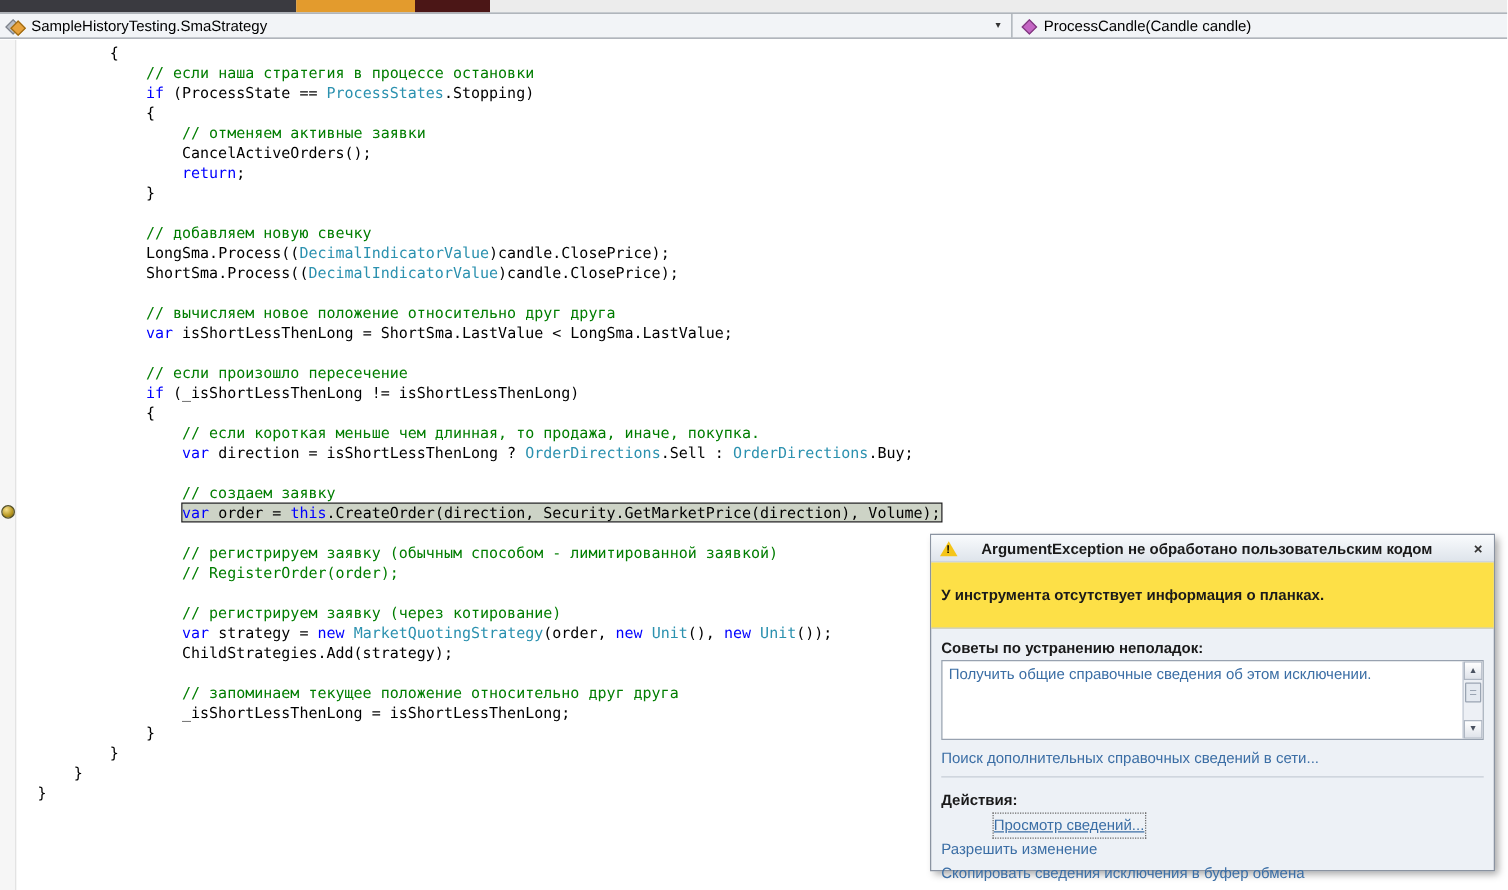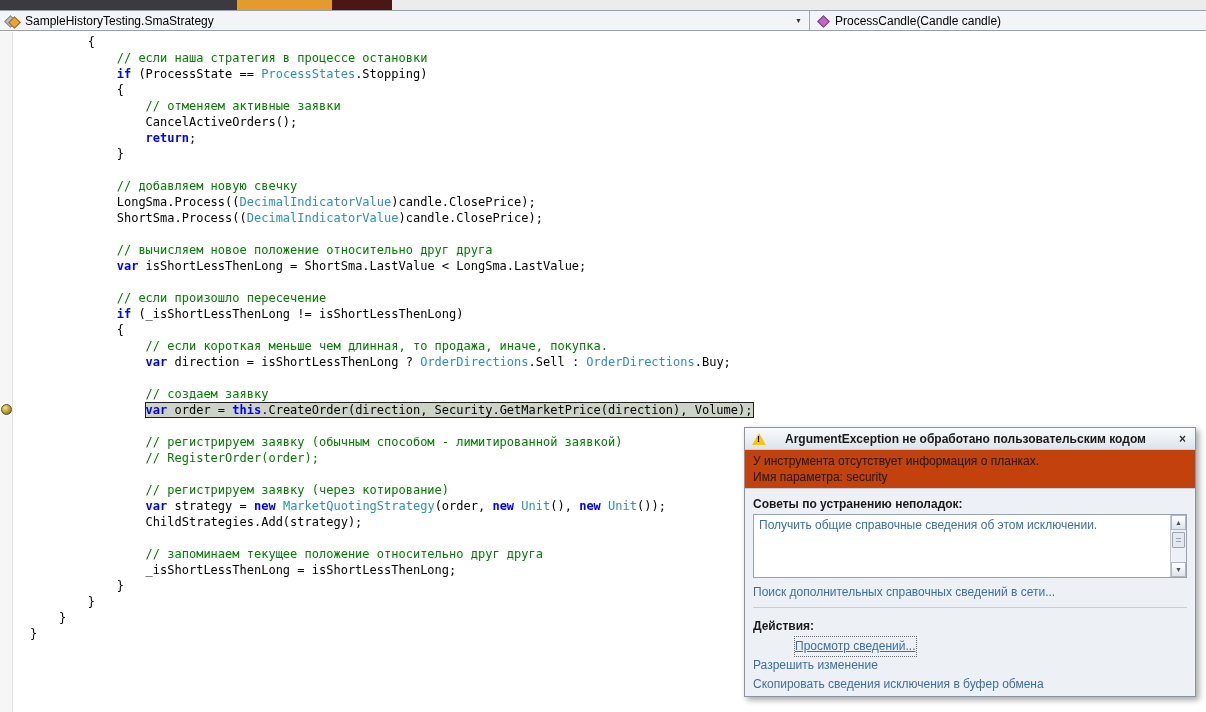--- a/index.html
+++ b/index.html
@@ -31,37 +31,37 @@
   .method-icon::before{content:"";position:absolute;left:2px;top:2px;width:7px;height:7px;background:#c465c4;border:1px solid #7e3a7e;transform:rotate(45deg);}
 
   
   .editor{position:absolute;top:32px;left:0;right:0;bottom:0;background:#fff;}
   .gutter{position:absolute;left:0;top:0;bottom:0;width:13px;background:#f6f6f6;border-right:1px solid #e3e3e3;}
   .bp-ball{position:absolute;left:1px;top:372px;width:11px;height:11px;border-radius:50%;
     background:radial-gradient(circle at 35% 30%, #f7e08a, #b5951f 60%, #6e5a10);border:1px solid #55512a;}
   .code{position:absolute;left:14px;top:2px;padding-left:16px;font-family:"DejaVu Sans Mono",monospace;
     font-size:12px;line-height:16px;white-space:pre;color:var(--plain);}
   .code-line{height:16px;}
-  .tok-k{color:var(--keyword);font-weight:bold;}
+  .tok-k{color:var(--keyword);}
   .tok-t{color:var(--type);}
   .tok-c{color:var(--comment);}
   .tok-p{color:var(--plain);}
   .current-statement{background:var(--statement-highlight);outline:1px solid var(--statement-border);}
 
   
   .popup{position:absolute;left:744px;top:427px;width:452px;height:270px;background:#edf1f6;
     border:1px solid #8a93a1;box-shadow:3px 3px 6px rgba(0,0,0,0.35);font-size:12px;color:#1a1a1a;z-index:5;}
   .pop-header{height:22px;display:flex;align-items:center;gap:19px;padding:0 7px;
     background:linear-gradient(#f9fbfd,#dee4eb);border-bottom:1px solid #c6cdd6;justify-content:space-between;}
   .pop-title{font-weight:bold;white-space:nowrap;overflow:hidden;}
   .pop-close{margin-left:auto;font-weight:bold;color:#333;cursor:default;padding:0 2px;line-height:1;}
   .warn{position:relative;width:14px;height:12px;flex:0 0 auto;}
   .warn::before{content:"";position:absolute;left:0;top:0;border-left:7px solid transparent;border-right:7px solid transparent;border-bottom:12px solid #f5c518;}
   .warn::after{content:"!";position:absolute;left:5px;top:2px;font-size:9px;font-weight:bold;color:#000;line-height:1;}
-  .pop-msg{padding:3px 8px;border-bottom:1px solid #c6cdd6;line-height:16px;background:#c2410c;}
+  .pop-msg{padding:18px 8px;border-bottom:1px solid #c6cdd6;line-height:16px;background:#fde047;font-weight:bold;}
   .pop-section-title{font-weight:bold;padding:8px 8px 3px 8px;}
   .tips-box{position:relative;margin:0 8px;height:64px;background:#ffffff;border:1px solid #98a2b0;overflow:hidden;}
   .tips-list{padding:3px 5px;margin-right:10px;}
   .tip-link{color:var(--link);line-height:15px;cursor:pointer;}
   .scrollbar{position:absolute;top:0;right:0;bottom:0;width:16px;background:#edf0f5;border-left:1px solid #c2c9d3;}
   .sb-btn{position:absolute;left:0;width:15px;height:15px;background:linear-gradient(#ffffff,#dfe3ea);
     border:1px solid #aeb6c2;font-size:7px;display:flex;align-items:center;justify-content:center;color:#4a5260;line-height:1;}
   .sb-up{top:0;}
   .sb-down{bottom:0;}
   .sb-thumb{position:absolute;top:17px;left:1px;width:13px;height:16px;background:#e4e9f0;border:1px solid #9aa4b2;border-radius:1px;}
@@ -104,21 +104,20 @@
   </div>
 
   <div class="popup">
     <div class="pop-header">
       <span class="warn"></span>
       <span class="pop-title">ArgumentException не обработано пользовательским кодом</span>
       <span class="pop-close">×</span>
     </div>
     <div class="pop-msg">
       <div>У инструмента отсутствует информация о планках.</div>
-      <div>Имя параметра: security</div>
     </div>
     <div class="pop-section-title">Советы по устранению неполадок:</div>
     <div class="tips-box">
       <div class="tips-list">
           <div class="tip-link">Получить общие справочные сведения об этом исключении.</div>
         </div>
       <div class="scrollbar">
         <div class="sb-btn sb-up">▲</div>
         <div class="sb-thumb"></div>
         <div class="sb-btn sb-down">▼</div>

